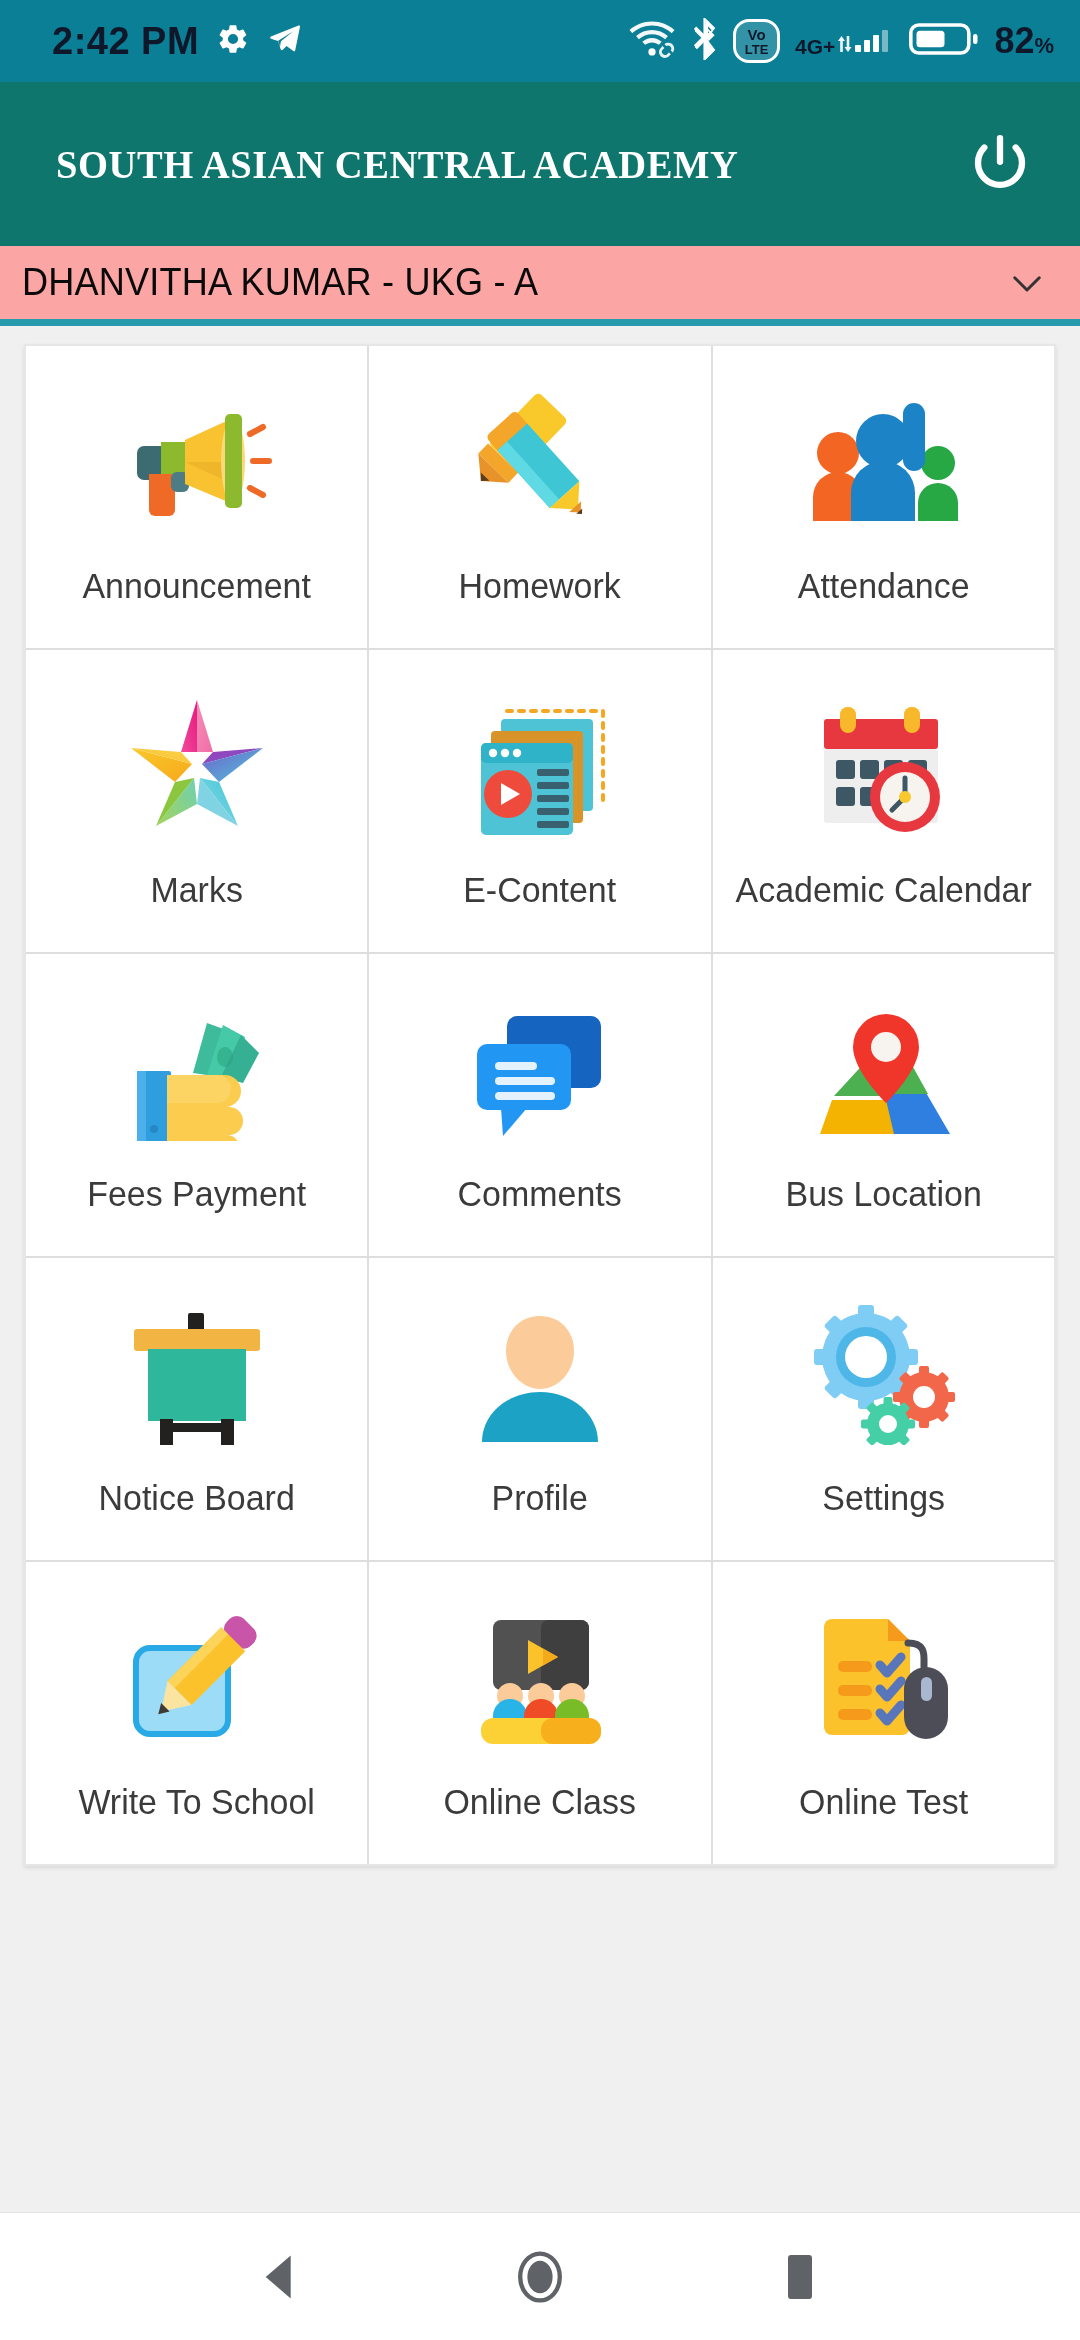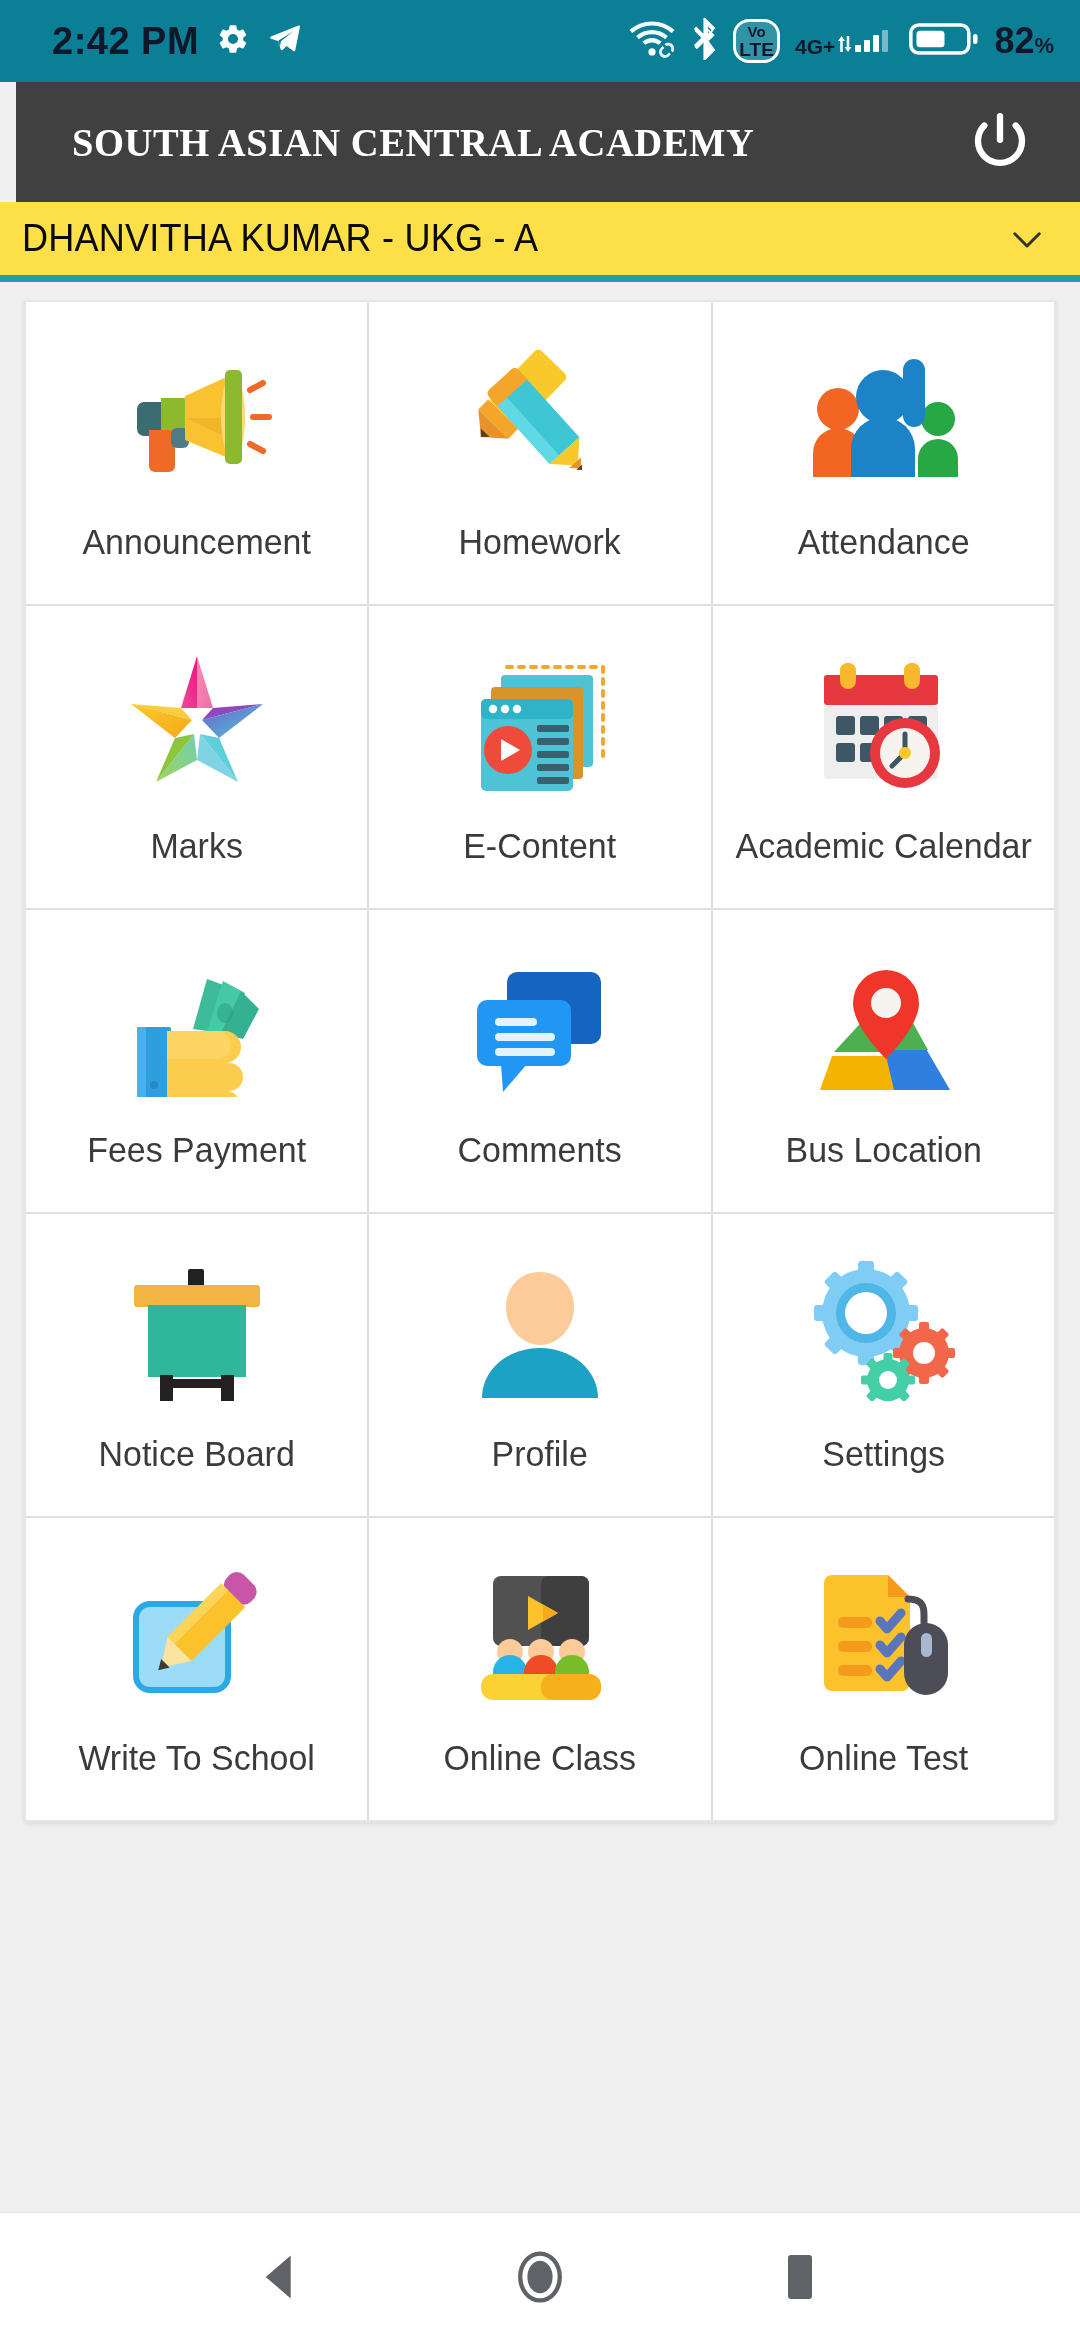--- a/index.html
+++ b/index.html
@@ -21,44 +21,43 @@
   .sb-time { font-size:38px; font-weight:bold; letter-spacing:0.5px; line-height:1; }
   .sb-right { display:flex; align-items:center; gap:15px; }
   .ic { display:block; }
   .volte-badge {
     border:3px solid #ffffff; border-radius:16px;
     width:47px; height:44px; display:flex; flex-direction:column;
     align-items:center; justify-content:center; line-height:1;
     background:rgba(255,255,255,0.16);
   }
   .volte-badge .t { font-size:15px; font-weight:bold; }
-  .volte-badge .b { font-size:19px; font-weight:bold; margin-top:1px; }
+  .volte-badge .b { font-size:13px; font-weight:bold; margin-top:1px; }
   .net-wrap { display:flex; flex-direction:row; align-items:flex-end; gap:1px; }
   .net-wrap .g { font-size:21px; font-weight:bold; line-height:1; }
   .batt-pct { font-size:36px; font-weight:bold; line-height:1; }
   .batt-pct sub { font-size:22px; vertical-align:baseline; }
 
   
   .appbar {
-    height:120px; background:#404040; flex:none;
+    height:164px; background:#0f766e; flex:none;
     display:flex; align-items:center; justify-content:space-between;
     padding:0 40px 0 56px;
-    margin-left:16px;
   }
   .appbar-title {
     color:#ffffff; font-family:"Liberation Serif", serif;
     font-size:41px; font-weight:bold; letter-spacing:0.6px;
     transform:scaleX(0.94); transform-origin:left center;
     white-space:nowrap;
   }
   .power-btn { width:80px; height:80px; display:flex; align-items:center; justify-content:center; }
 
   
   .selector {
-    height:80px; background:#fde047; flex:none;
+    height:80px; background:#fca5a5; flex:none;
     display:flex; align-items:center; justify-content:space-between;
     padding:0 30px 0 22px;
     border-bottom:7px solid #279BAD;
   }
   .selector-text {
     color:#0a0a0a; font-size:38px; letter-spacing:0.2px;
     transform:scaleX(0.95); transform-origin:left center; white-space:nowrap;
   }
   .chev { width:46px; height:46px; display:flex; align-items:center; justify-content:center; }
 

